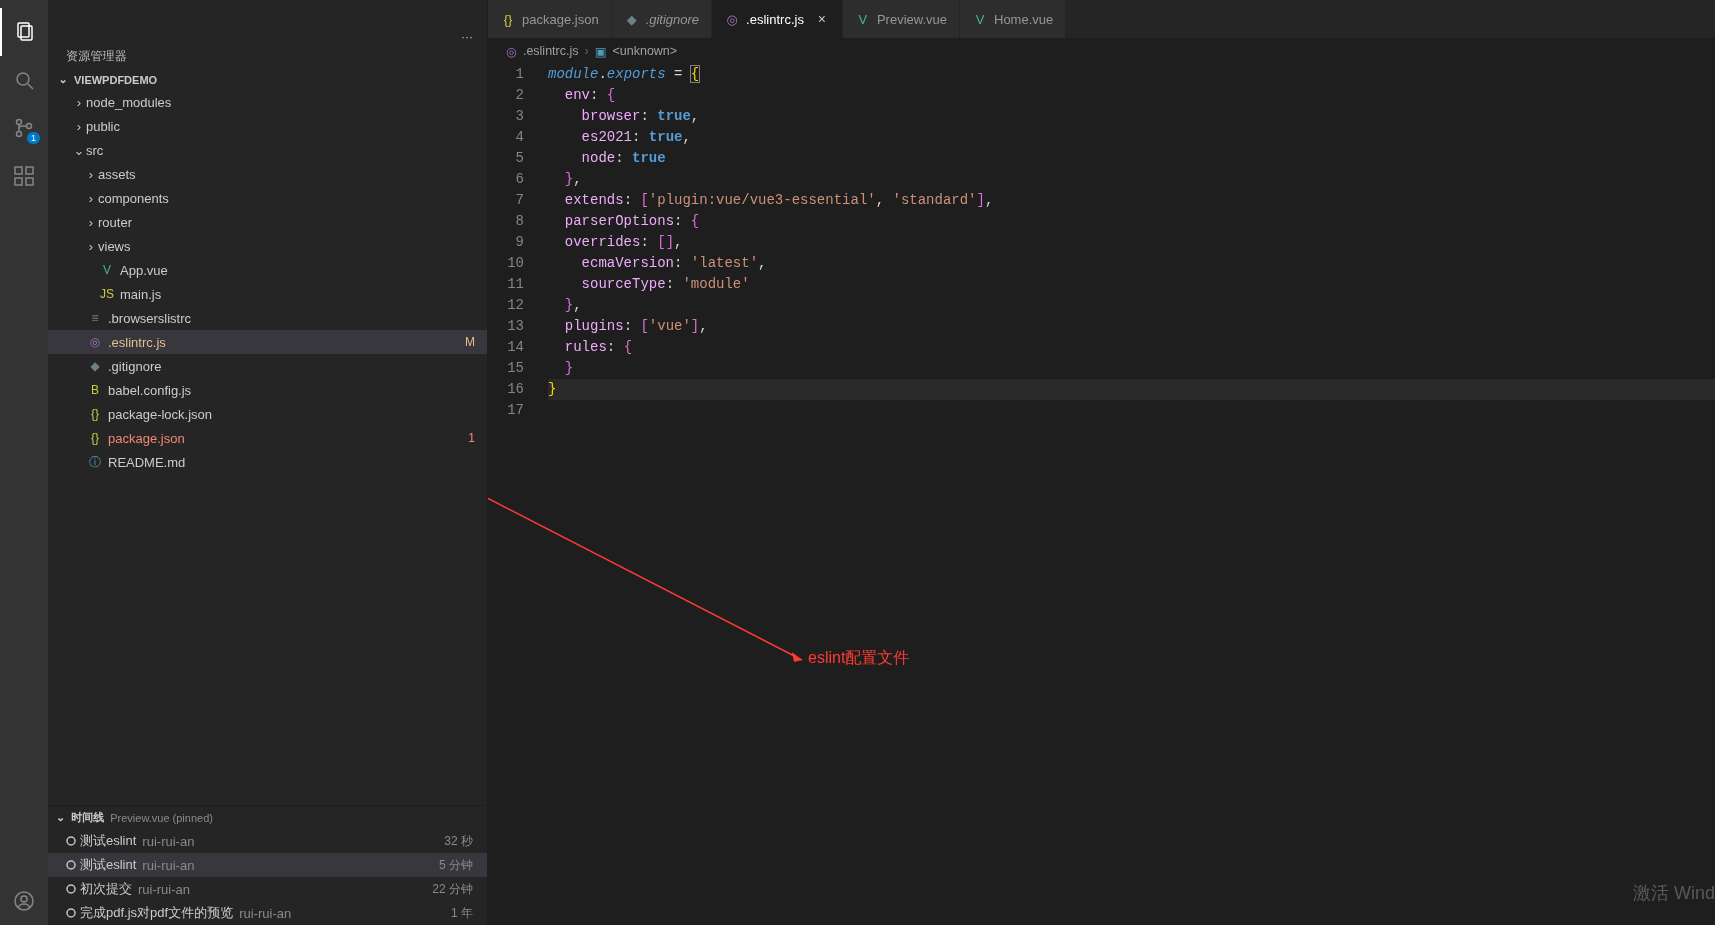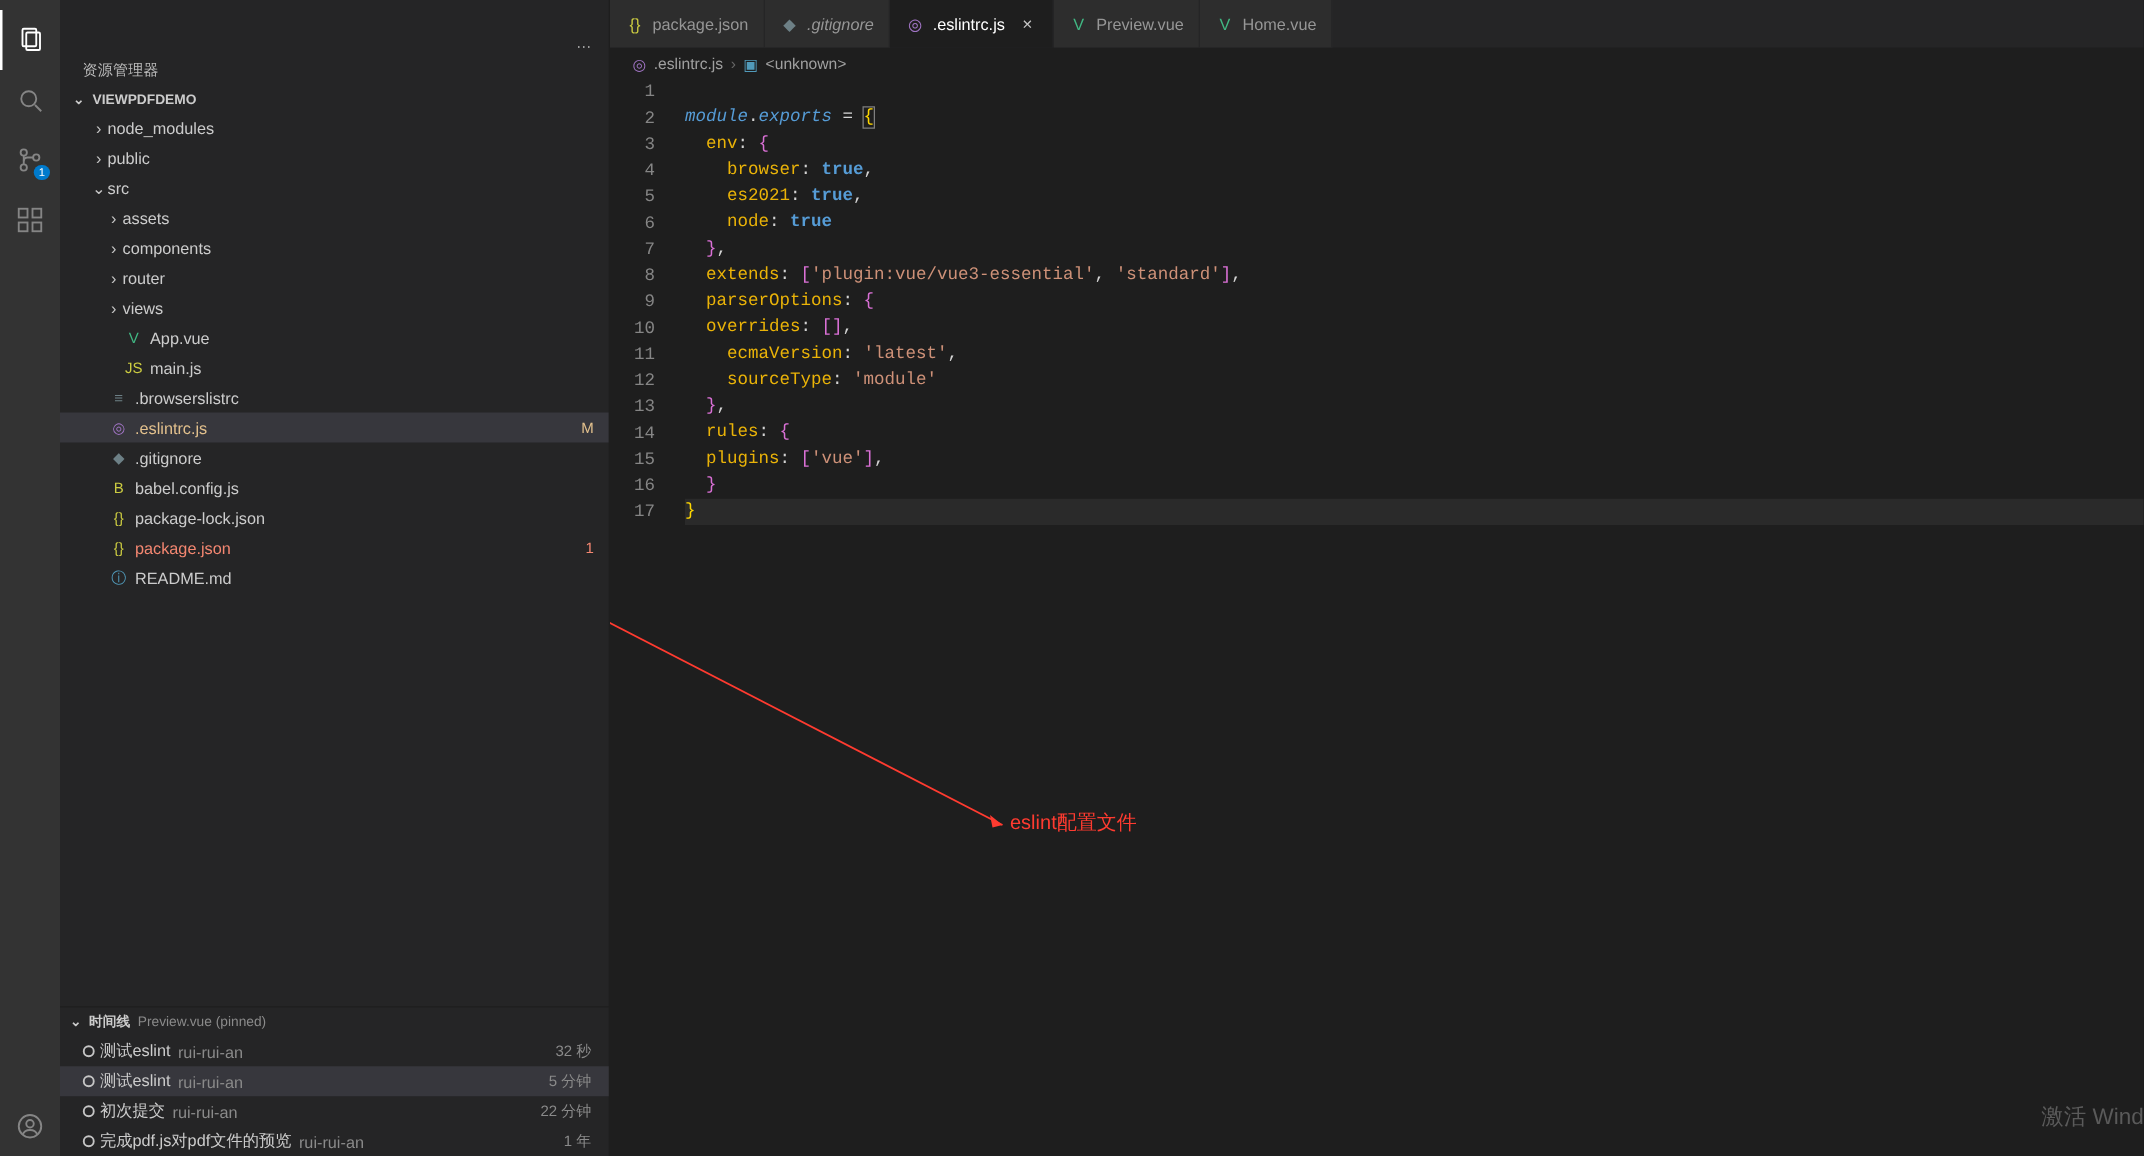--- a/index.html
+++ b/index.html
@@ -120,25 +120,25 @@
 .breadcrumbs {
   height:26px; display:flex; align-items:center; gap:6px;
   padding-left:18px; color:#a0a0a0; font-size:12.5px;
 }
 .breadcrumbs .bc-icon { display:inline-flex; align-items:center; }
 .breadcrumbs .sep { color:#666; }
 
 .code { flex:1; position:relative; font-family: Consolas, "Courier New", monospace; font-size:14px; line-height:21px; }
 .gutter { position:absolute; left:0; top:0; width:46px; text-align:right; color:#858585; padding-top:0; }
 .gutter div { height:21px; padding-right:10px; }
-.lines { position:absolute; left:60px; top:0; right:0;margin-top:20px; }
+.lines { position:absolute; left:60px; top:0; right:0; }
 .lines .line { height:21px; white-space:pre; }
 .lines .line.hl { background:#2a2a2a; }
 .tok-kw { color:#569cd6; font-style:italic; }
-.tok-prop { color:#eab308; }
+.tok-prop { color:#f0abfc; }
 .tok-str { color:#ce9178; }
 .tok-const { color:#569cd6;font-weight:bold; }
 .tok-punc { color:#d4d4d4; }
 .tok-brace { color:#ffd700; }
 .tok-brace2 { color:#da70d6; }
 .cursor-box { outline:1px solid #7f7f7f; }
 
 .annotation-line { position:absolute; pointer-events:none; }
 .annotation-text { position:absolute; color:#ff3b30; font-size:16px; font-family: "Microsoft YaHei", sans-serif; }
 
@@ -400,22 +400,22 @@
           <div class="line"><span class="">    </span><span class="tok-prop">browser</span><span class="tok-punc">: </span><span class="tok-const">true</span><span class="tok-punc">,</span></div>
           <div class="line"><span class="">    </span><span class="tok-prop">es2021</span><span class="tok-punc">: </span><span class="tok-const">true</span><span class="tok-punc">,</span></div>
           <div class="line"><span class="">    </span><span class="tok-prop">node</span><span class="tok-punc">: </span><span class="tok-const">true</span></div>
           <div class="line"><span class="">  </span><span class="tok-brace2">}</span><span class="tok-punc">,</span></div>
           <div class="line"><span class="">  </span><span class="tok-prop">extends</span><span class="tok-punc">: </span><span class="tok-brace2">[</span><span class="tok-str">'plugin:vue/vue3-essential'</span><span class="tok-punc">, </span><span class="tok-str">'standard'</span><span class="tok-brace2">]</span><span class="tok-punc">,</span></div>
           <div class="line"><span class="">  </span><span class="tok-prop">parserOptions</span><span class="tok-punc">: </span><span class="tok-brace2">{</span></div>
           <div class="line"><span class="">  </span><span class="tok-prop">overrides</span><span class="tok-punc">: </span><span class="tok-brace2">[</span><span class="tok-brace2">]</span><span class="tok-punc">,</span></div>
           <div class="line"><span class="">    </span><span class="tok-prop">ecmaVersion</span><span class="tok-punc">: </span><span class="tok-str">'latest'</span><span class="tok-punc">,</span></div>
           <div class="line"><span class="">    </span><span class="tok-prop">sourceType</span><span class="tok-punc">: </span><span class="tok-str">'module'</span></div>
           <div class="line"><span class="">  </span><span class="tok-brace2">}</span><span class="tok-punc">,</span></div>
+          <div class="line"><span class="">  </span><span class="tok-prop">plugins</span><span class="tok-punc">: </span><span class="tok-brace2">[</span><span class="tok-str">'vue'</span><span class="tok-brace2">]</span><span class="tok-punc">,</span></div>
           <div class="line"><span class="">  </span><span class="tok-prop">rules</span><span class="tok-punc">: </span><span class="tok-brace2">{</span></div>
-          <div class="line"><span class="">  </span><span class="tok-prop">plugins</span><span class="tok-punc">: </span><span class="tok-brace2">[</span><span class="tok-str">'vue'</span><span class="tok-brace2">]</span><span class="tok-punc">,</span></div>
           <div class="line"><span class="">  </span><span class="tok-brace2">}</span></div>
           <div class="line hl"><span class="tok-brace">}</span></div>
           <div class="line"><span class=""></span></div>
         </div>
     </div>
 
     <svg class="annotation-line" style="left:0;top:0;width:100%;height:100%;position:absolute;">
       <line x1="-335" y1="326" x2="314" y2="660" stroke="#ff3b30" stroke-width="1.5"></line>
       <polygon points="314,660 304,652 306,662" fill="#ff3b30"></polygon>
     </svg>

